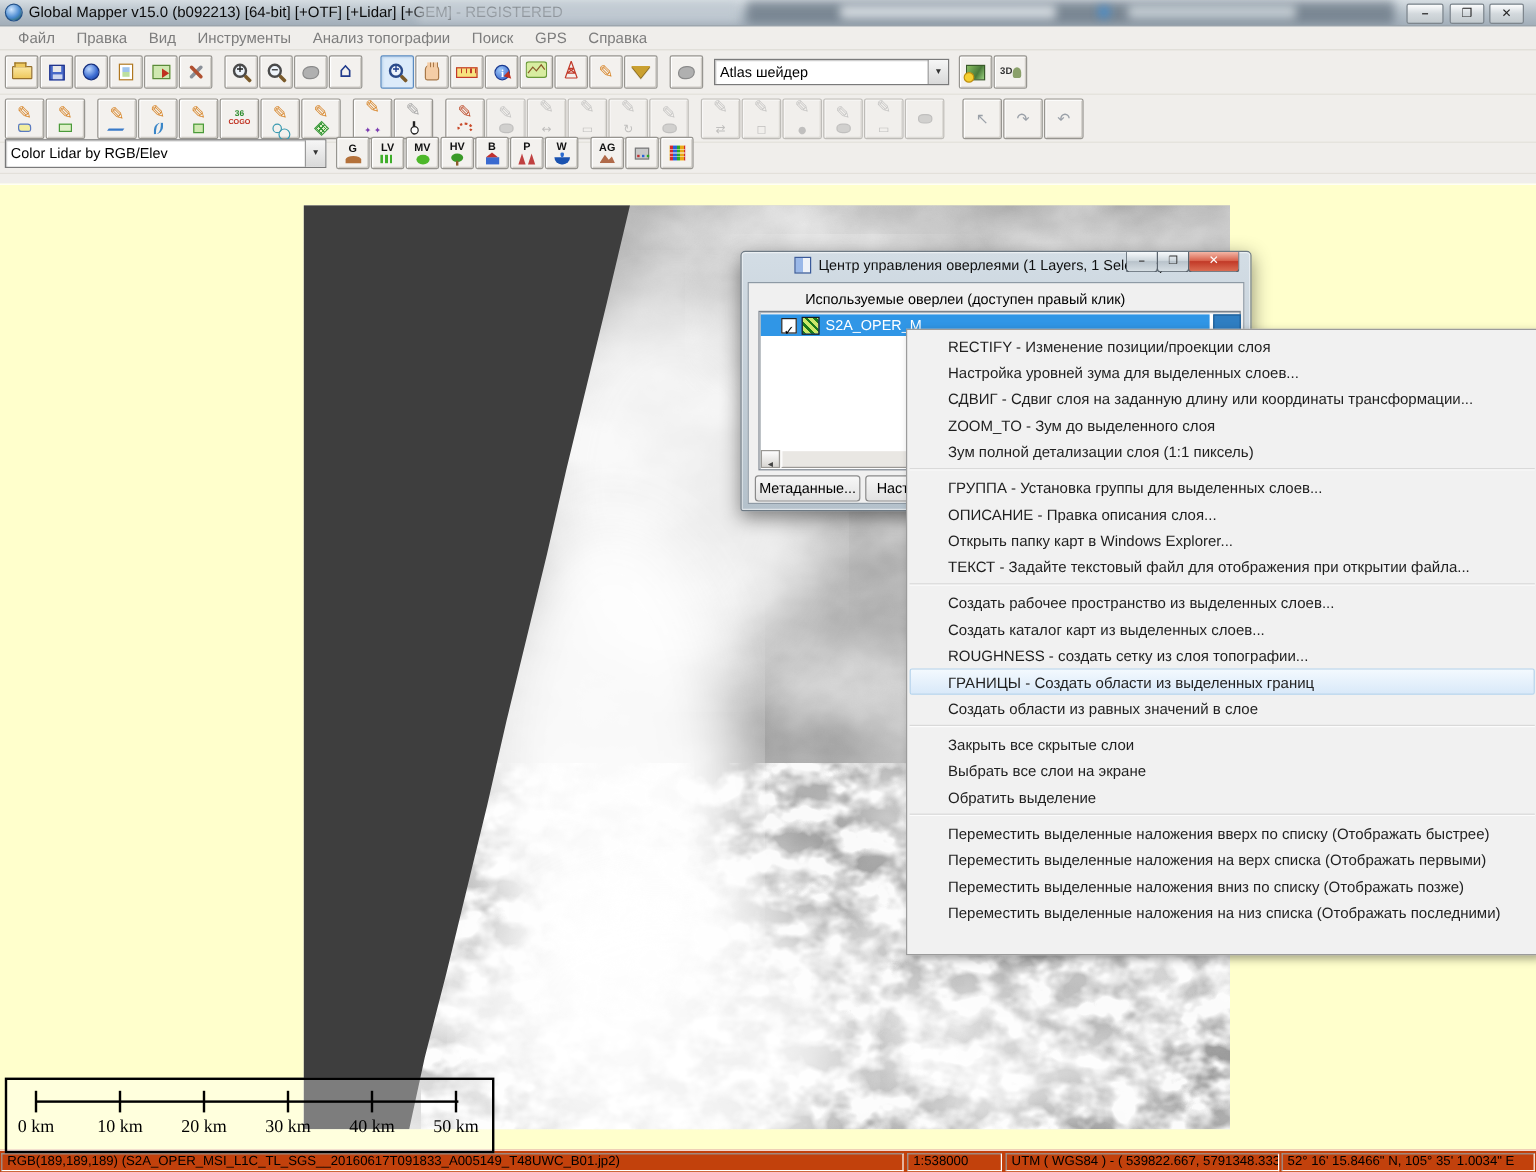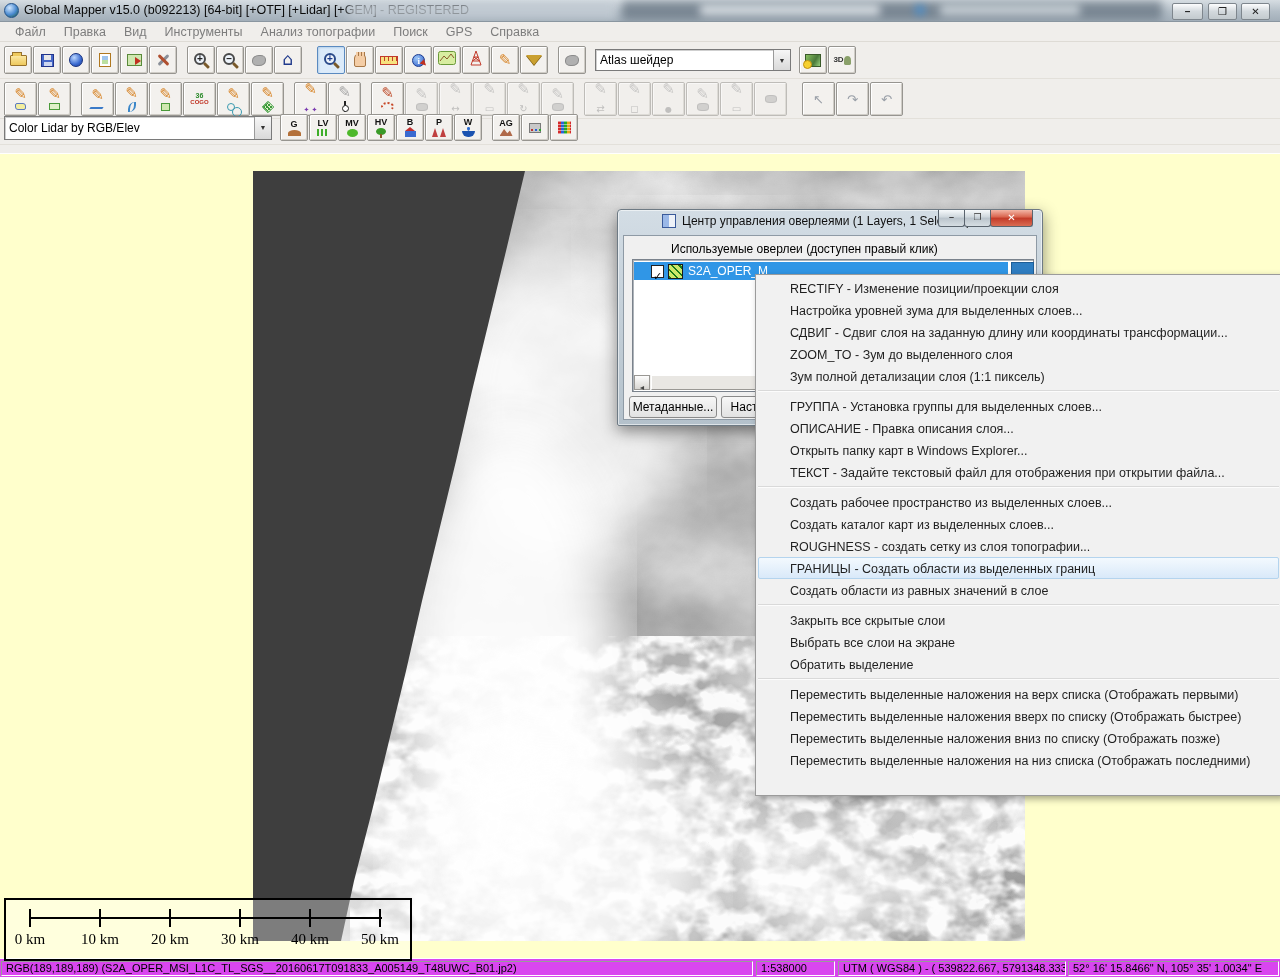--- a/index.html
+++ b/index.html
@@ -183,21 +183,21 @@
 
   
   .ctxmenu{position:absolute;left:755px;top:120px;width:527px;height:522px;z-index:10;
     background:#f1f1f1;border:1px solid #9b9b9b;box-shadow:3px 3px 7px rgba(0,0,0,.35);padding:2px 0;}
   .mi{height:22px;line-height:22px;margin:0 2px;padding-left:31px;font-size:12.5px;color:#1f1f1f;
     border:1px solid transparent;border-radius:2px;white-space:nowrap;overflow:hidden;}
   .mi.hl{background:linear-gradient(#f3f9fe,#d9e9f9);border-color:#b4d4ee;}
   .msep{height:1px;background:#d9d9d9;margin:3px 2px 4px 2px;box-shadow:0 1px 0 #fcfcfc;}
 
   
-  .status{position:absolute;left:0;top:958px;width:1280px;height:19px;background:#d946ef;border-top:1px solid #fff;}
+  .status{position:absolute;left:0;top:958px;width:1280px;height:19px;background:#c2410c;border-top:1px solid #fff;}
   .scell{position:absolute;top:2px;height:15px;border:1px solid;border-color:#9a9a9a #fff #fff #9a9a9a;
     padding:0 4px;font-size:11px;line-height:13px;color:#000;white-space:nowrap;overflow:hidden;}
   .sc1{left:1px;width:752px;} .sc2{left:756px;width:79px;} .sc3{left:838px;width:228px;} .sc4{left:1068px;width:211px;}
 </style>
 </head>
 <body>
 
 <div id="canvas">
 
   <div class="titlebar">
@@ -548,22 +548,22 @@
       <div class="mi">Создать рабочее пространство из выделенных слоев...</div>
       <div class="mi">Создать каталог карт из выделенных слоев...</div>
       <div class="mi">ROUGHNESS - создать сетку из слоя топографии...</div>
       <div class="mi hl">ГРАНИЦЫ - Создать области из выделенных границ</div>
       <div class="mi">Создать области из равных значений в слое</div>
       <div class="msep"></div>
       <div class="mi">Закрыть все скрытые слои</div>
       <div class="mi">Выбрать все слои на экране</div>
       <div class="mi">Обратить выделение</div>
       <div class="msep"></div>
+      <div class="mi">Переместить выделенные наложения вверх по списку (Отображать быстрее)</div>
       <div class="mi">Переместить выделенные наложения на верх списка (Отображать первыми)</div>
-      <div class="mi">Переместить выделенные наложения вверх по списку (Отображать быстрее)</div>
       <div class="mi">Переместить выделенные наложения вниз по списку (Отображать позже)</div>
       <div class="mi">Переместить выделенные наложения на низ списка (Отображать последними)</div>
     </div>
 
   </div>
 
   <div class="status">
     <span class="scell sc1">RGB(189,189,189) (S2A_OPER_MSI_L1C_TL_SGS__20160617T091833_A005149_T48UWC_B01.jp2)</span>
     <span class="scell sc2">1:538000</span>
     <span class="scell sc3">UTM ( WGS84 ) - ( 539822.667, 5791348.333 )</span>

